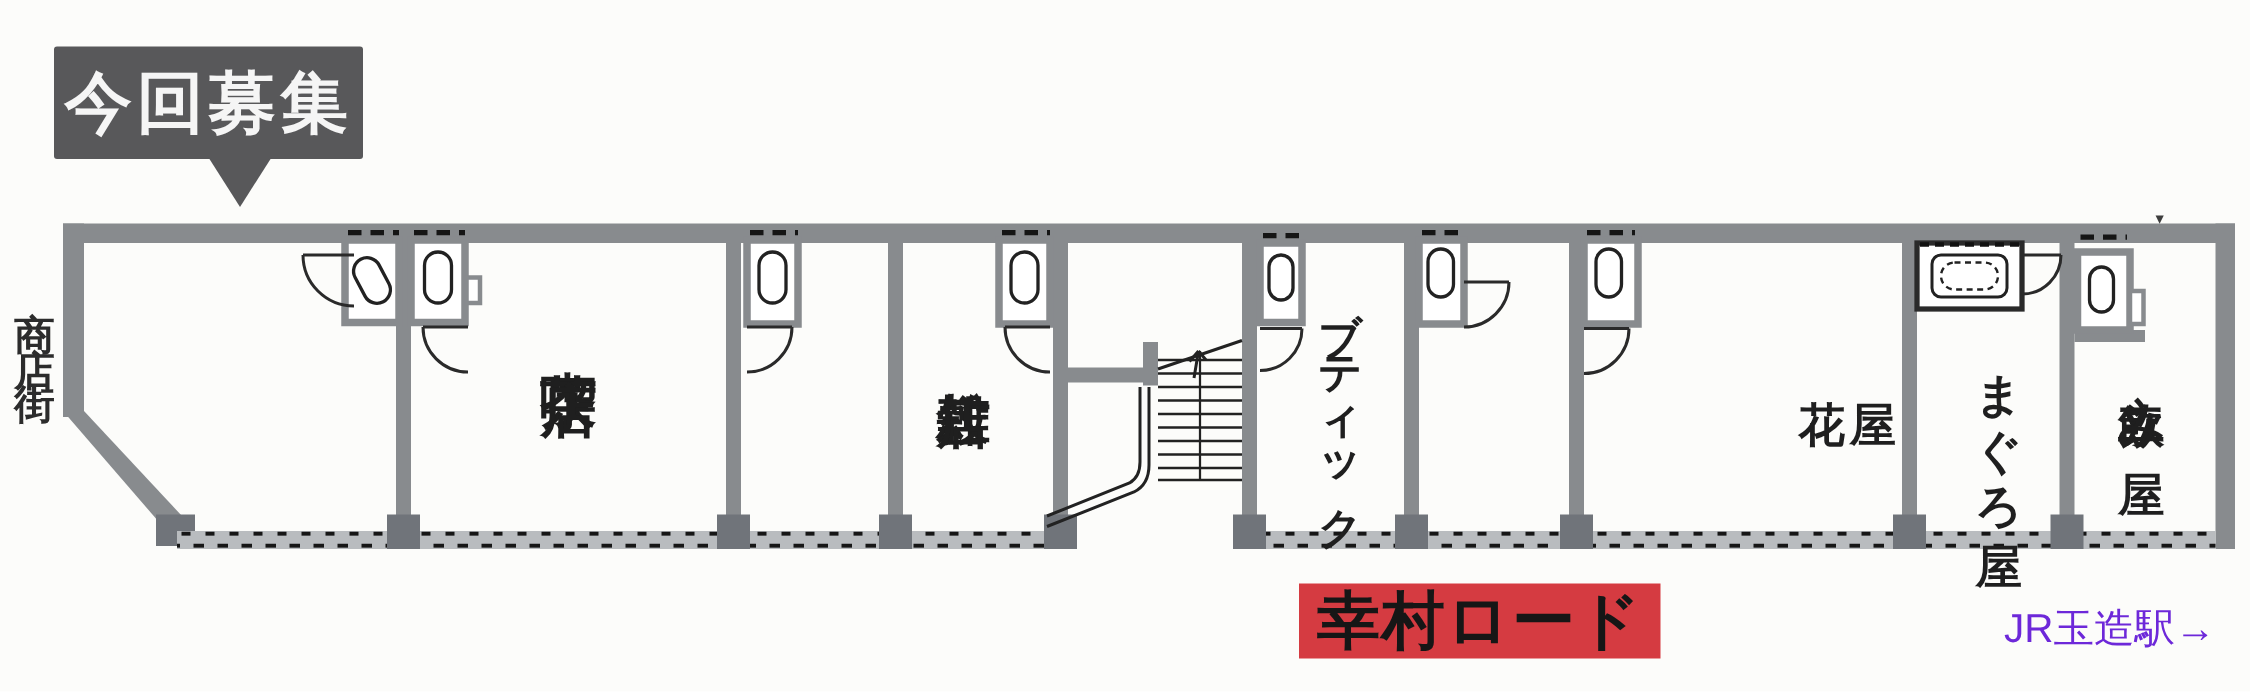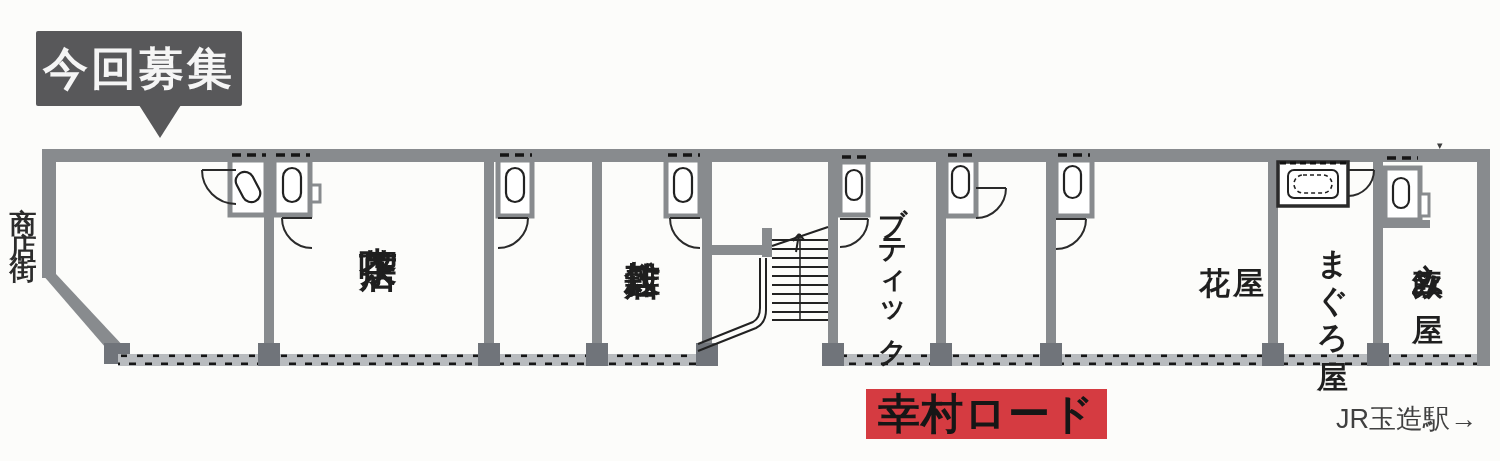--- a/index.html
+++ b/index.html
@@ -15,21 +15,21 @@
   .lbl-zakkoku  {left:617px;top:232px;font-size:36px;font-weight:700;letter-spacing:0px;}
   .lbl-boutique {left:873px;top:186px;font-size:29px;font-weight:700;letter-spacing:0px;}
   .lbl-kutsu    {left:951px;top:265px;font-size:27px;font-weight:700;line-height:31px;letter-spacing:1px;}
   .lbl-hanaya   {left:1180px;top:263px;font-size:31px;font-weight:600;letter-spacing:3px;margin-left:19px;}
   .lbl-maguro   {left:1311px;top:227px;font-size:31px;font-weight:700;letter-spacing:2px;}
   .lbl-tachinomi{left:1406px;top:238px;font-size:31px;font-weight:700;letter-spacing:6px;}
   
   .lbl-shoutengai{left:5px;top:186px;font-size:27px;font-weight:600;letter-spacing:24px;color:#2c2c2c;}
   
   .lbl-road   {left:733px;top:397px;font-size:31px;font-weight:600;color:#3b3b3b;}
-  .lbl-station{left:1336px;top:401px;font-size:27px;font-weight:500;color:#404040;}
+  .lbl-station{left:1336px;top:401px;font-size:27px;font-weight:500;color:#6d28d9;}
   .road-sign{
     position:absolute;left:866px;top:389px;width:241px;height:50px;z-index:3;
     background:#d53b41;display:flex;align-items:center;justify-content:center;
   }
   .road-sign span{font-size:42px;font-weight:700;color:#161616;letter-spacing:1px;}
   
   .callout{
     position:absolute;left:36px;top:31px;width:206px;height:75px;z-index:4;
     background:#58585a;display:flex;align-items:center;justify-content:center;border-radius:2px;
   }

